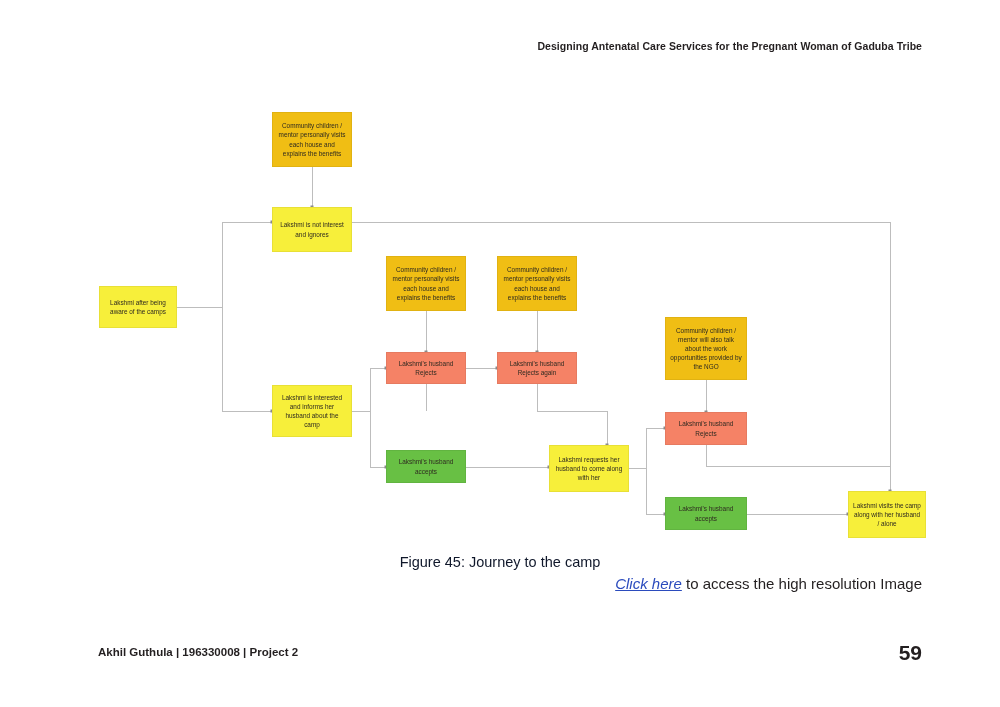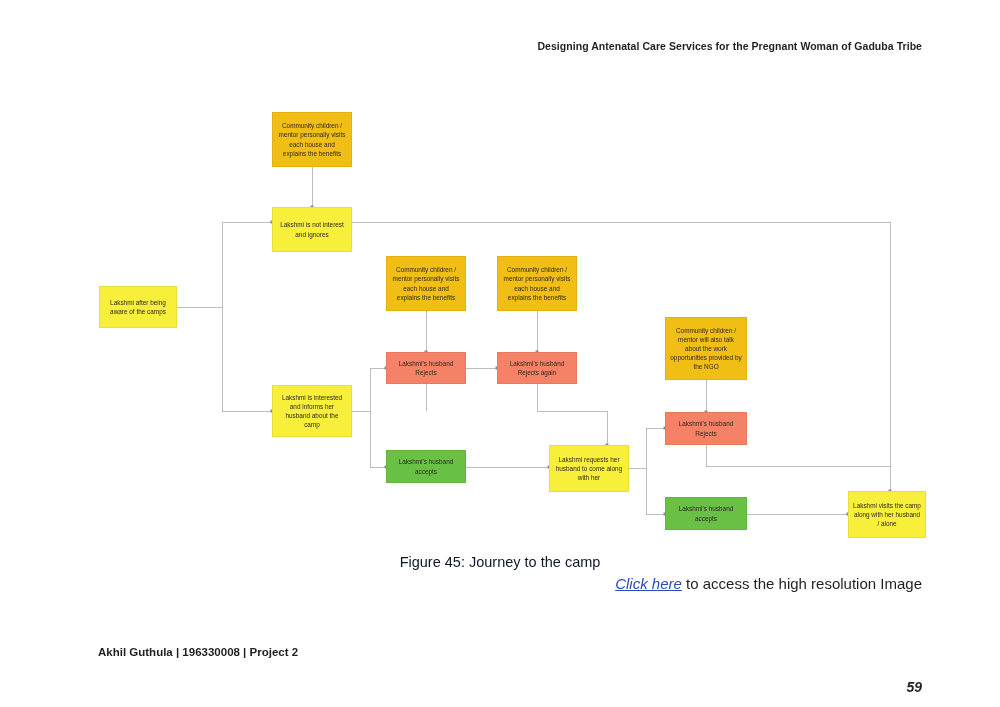--- a/index.html
+++ b/index.html
@@ -57,25 +57,24 @@
     top: 646px;
     font-size: 11.5px;
     font-weight: bold;
     color: #231f20;
     white-space: nowrap;
     margin-left: 20px;
   }
   .footer-page {
     position: absolute;
     right: 78px;
-    top: 679px;
-    font-size: 14px;
+    top: 641px;
+    font-size: 21px;
     font-weight: bold;
     color: #231f20;
-    font-style: italic;
   }
 
   
   #diagram {
     position: absolute;
     left: 0;
     top: 0;
     width: 1000px;
     height: 707px;
   }

